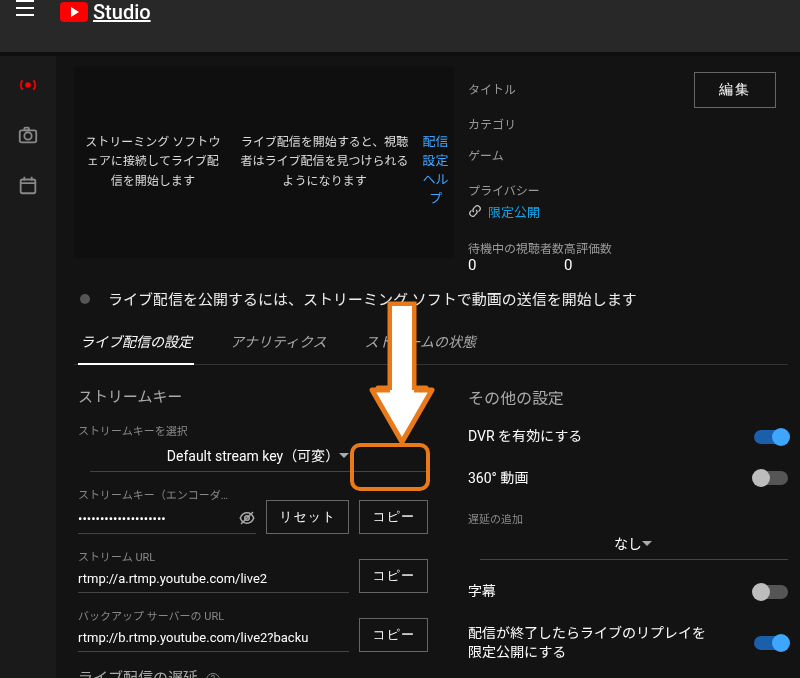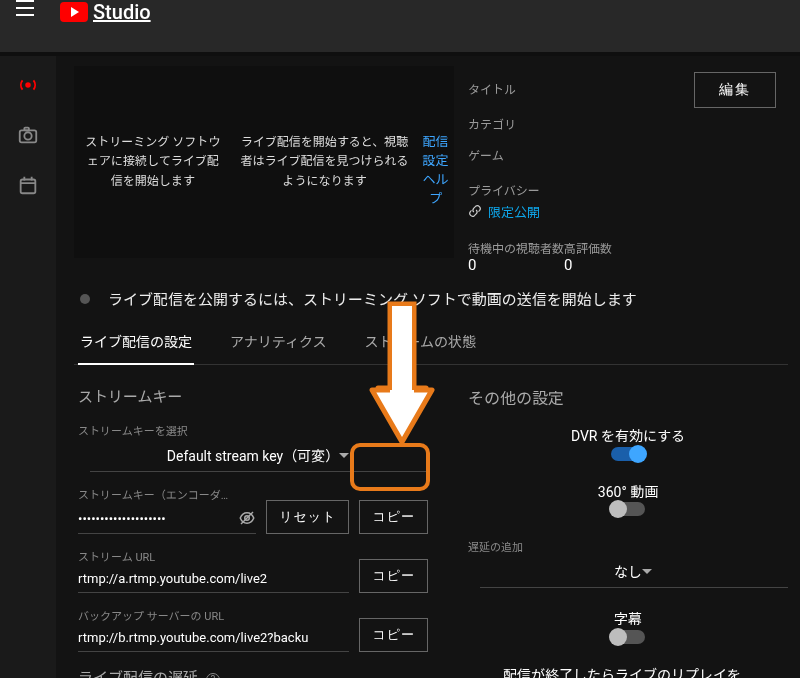--- a/index.html
+++ b/index.html
@@ -55,21 +55,21 @@
   .stats { display:flex; }
   .stats .num { font-size:15px; color:#fff;}
   .privline { display:flex; align-items:center; gap:6px; margin-top:2px;}
   .linkicon { width:14px; height:14px; display:inline-block;}
   .linkicon svg { width:14px; height:14px; stroke:#ccc; fill:none;}
 
   .notice { margin:14px 0 10px 0; font-size:15px; color:#eee; display:flex; align-items:center;}
   .notice .dot { width:10px; height:10px; border-radius:50%; background:#555; margin:0 18px 0 6px;}
 
   .tabs { display:flex; border-bottom:1px solid #333; gap:34px; padding-left:4px;}
-  .tab { padding:12px 2px; font-size:14px; color:#aaa; cursor:pointer;}
+  .tab { padding:12px 2px; font-size:14px; color:#aaa; cursor:pointer;font-style:italic;}
   .tab.sel { color:#fff; border-bottom:2px solid #fff; margin-bottom:-1px;}
 
   .settings { display:flex; gap:40px; margin-top:20px; padding-left:4px;}
   .left { width:350px;}
   .right { flex:1;}
   .grouphead { font-size:15px; color:#aaa; margin-bottom:16px;}
   .smalllbl { font-size:11px; color:#888; margin-bottom:3px;}
   .selectline { display:flex; align-items:center; justify-content:center; border-bottom:1px solid #444; padding:4px 2px 6px 0; margin-bottom:14px;margin-left:12px;}
   .selectline .txt { font-size:14px; color:#fff;}
   .caret { width:0;height:0;border-left:5px solid transparent;border-right:5px solid transparent;border-top:5px solid #aaa;}
@@ -77,21 +77,21 @@
   .fieldrow { display:flex; align-items:flex-end; gap:10px; margin-bottom:14px;}
   .fieldcol { flex:1;}
   .fieldval { display:flex; align-items:center; justify-content:space-between; border-bottom:1px solid #444; padding:4px 0 6px 0; font-size:13px; color:#fff; white-space:nowrap; overflow:hidden;}
   .eye { width:18px; height:18px; flex-shrink:0;}
   .eye svg { width:18px;height:18px; stroke:#aaa; fill:none;}
   .btn { border:1px solid #666; background:transparent; color:#fff; font-size:13px; padding:7px 12px; letter-spacing:1px; white-space:nowrap;}
   .btn.hl { position:relative; }
   .hlbox { position:absolute; border:4px solid #e87a1a; border-radius:10px; pointer-events:none;}
 
   .other-head { font-size:16px; color:#aaa; margin-bottom:18px;}
-  .toggle-row { display:flex; align-items:center; justify-content:space-between; font-size:14px; color:#fff; margin-bottom:22px;flex-direction:column;}
+  .toggle-row { display:flex; align-items:center; justify-content:space-between; font-size:14px; color:#fff; margin-bottom:22px;}
   .toggle-row .txt { max-width:250px; line-height:1.4;}
   .sw { width:34px; height:14px; border-radius:8px; background:#555; position:relative;}
   .sw::after { content:""; width:18px; height:18px; border-radius:50%; background:#bdbdbd; position:absolute; top:-2px; left:-2px;}
   .sw.on { background:#1a5faa;}
   .sw.on::after { background:#3ea6ff; left:auto; right:-2px;}
 
   .info-icon { width:14px;height:14px; border:1px solid #888; border-radius:50%; display:inline-flex; align-items:center; justify-content:center; font-size:10px; color:#888; margin-left:4px;}
 
   
   .arrow { position:absolute; left:364px; top:298px; pointer-events:none;}

